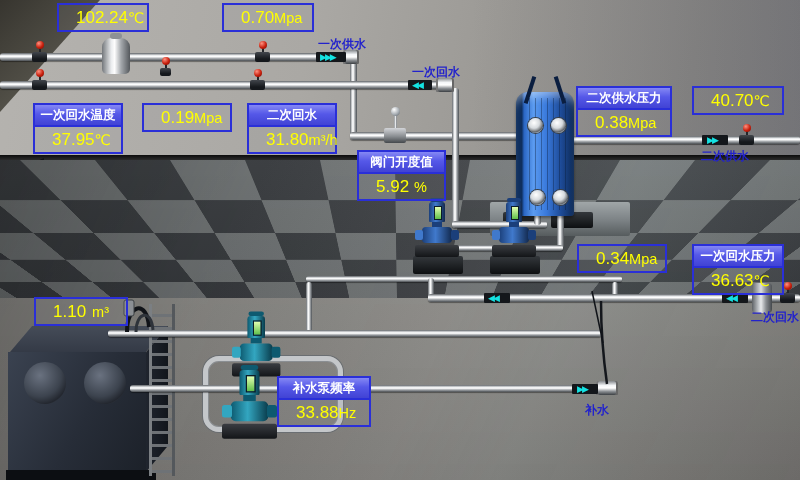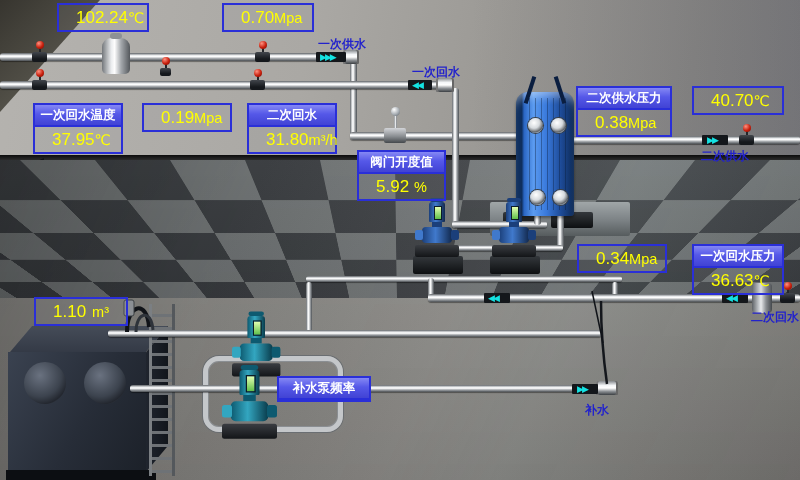--- a/index.html
+++ b/index.html
@@ -311,15 +311,19 @@
       </div>
   </div>
   <div class="gauge" style="left:34px;top:297px;width:90px;">
     <div class="gval">
         <span>1.10</span>
         <span class="unit">m³</span>
       </div>
   </div>
   <div class="gauge" style="left:277px;top:376px;width:90px;">
     <div class="ghead">补水泵频率</div>
+    <div class="gval">
+        <span>33.88</span>
+        <span class="unit">Hz</span>
+      </div>
   </div>
 
 </div>
 
 </body></html>

